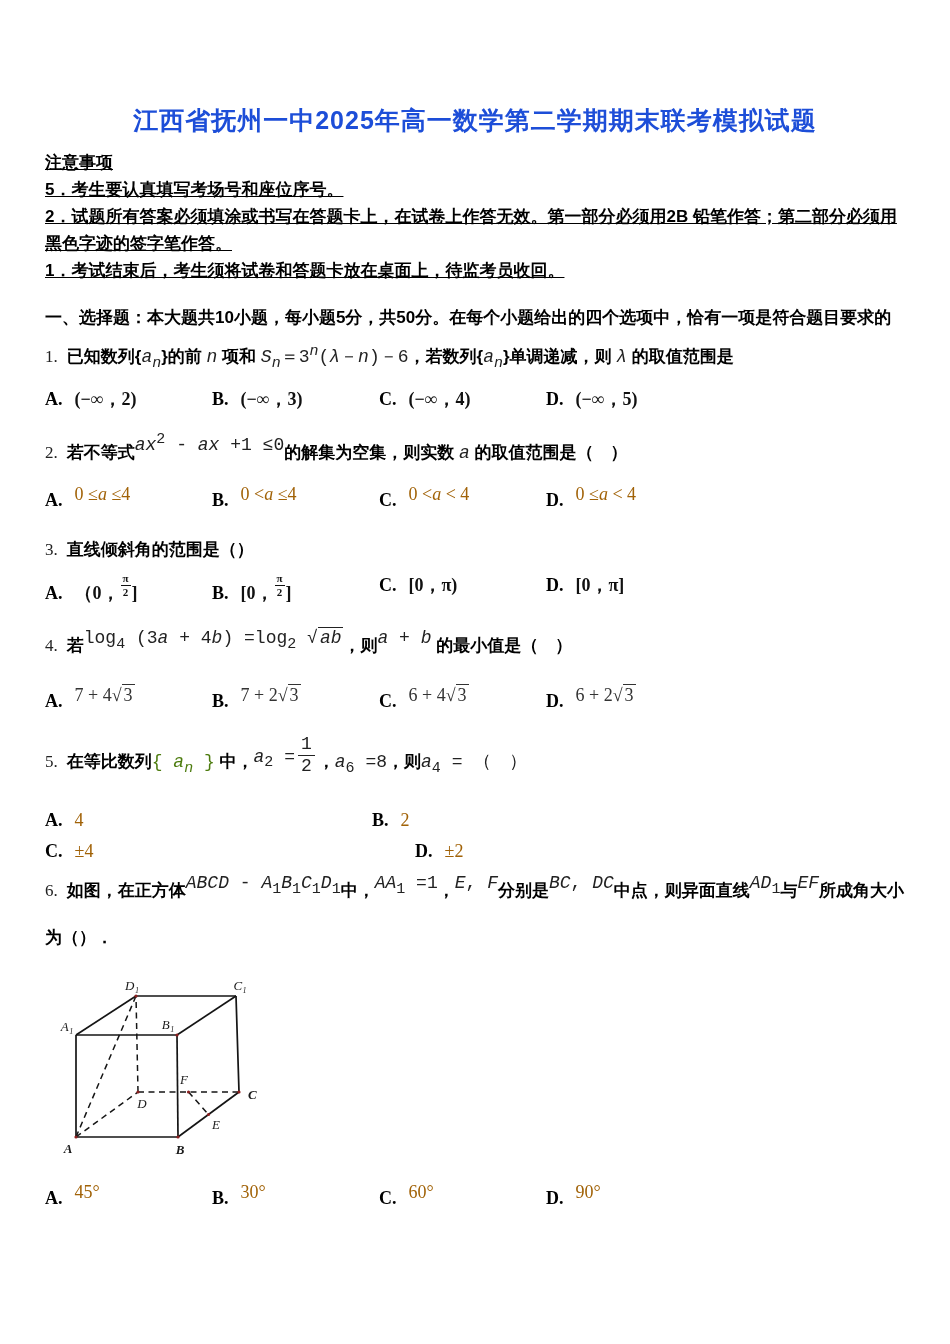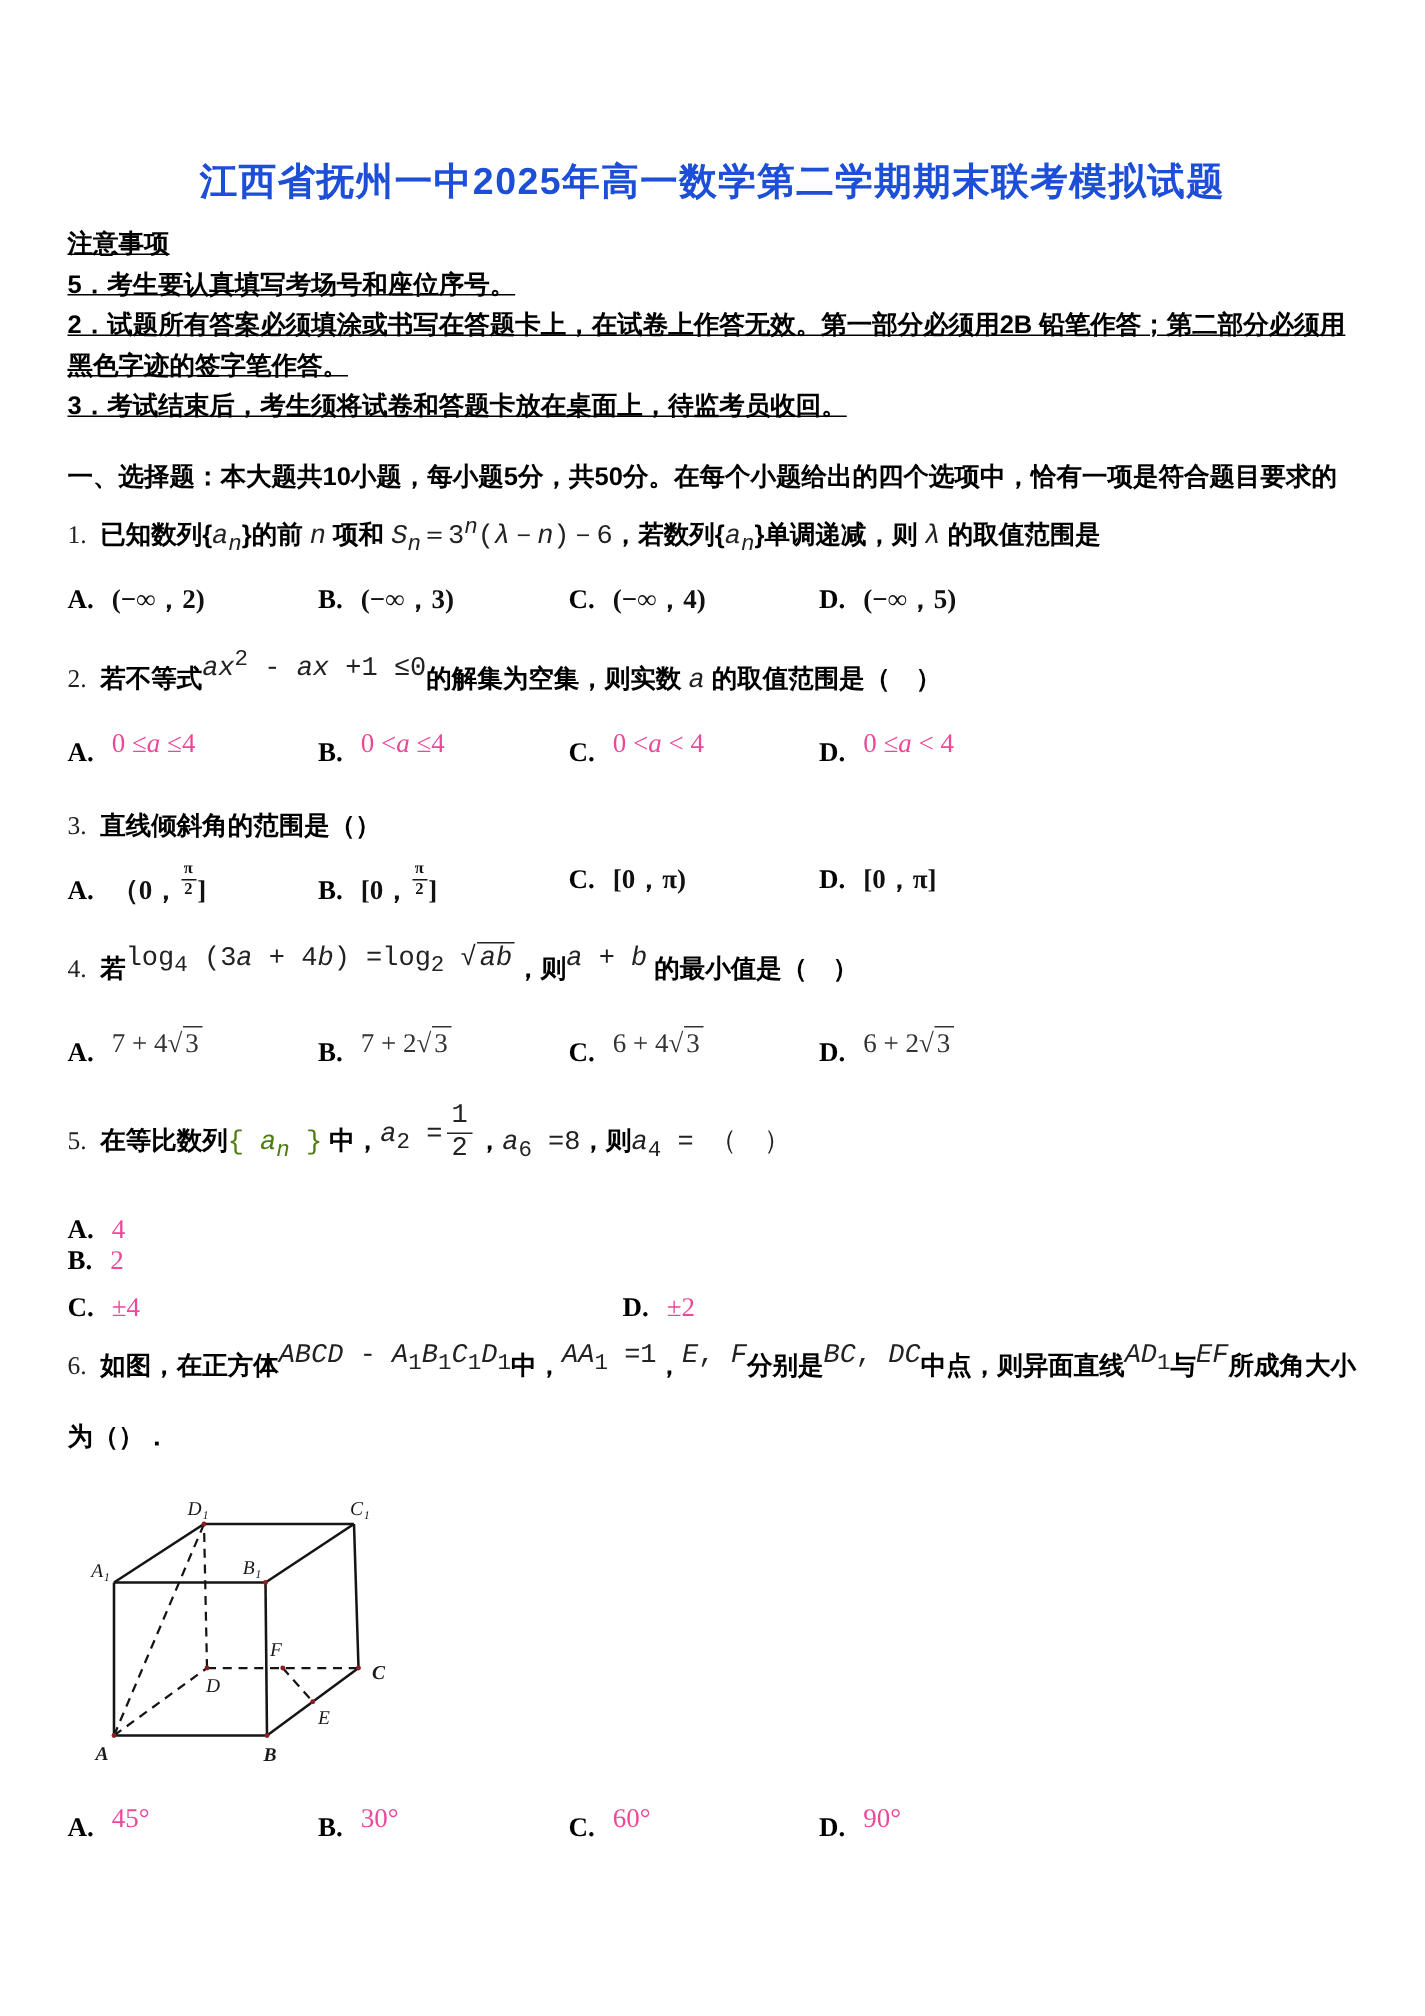--- a/index.html
+++ b/index.html
@@ -37,21 +37,21 @@
 
   .opts{display:flex;margin-top:8px;font-size:17px;align-items:flex-start;}
   .c4 .opt{width:167px;flex:0 0 auto;}
   .c4 .opt:last-child{width:auto;}
   .c2 .opt{width:327px;flex:0 0 auto;}
   .c2 .opt:last-child{width:auto;}
   .opt{white-space:nowrap;}
   .olabel{font-family:"Liberation Serif","DejaVu Serif",serif;font-weight:700;color:#000;margin-right:12px;font-size:18px;}
   .oval{font-family:"Liberation Serif","DejaVu Serif",serif;font-size:18px;color:#222;}
   .vals-bold .oval{font-weight:700;color:#111;}
-  .vals-gray .oval{color:#ec4899;}
+  .vals-gray .oval{color:#a16207;}
   .vals-dark .oval{color:#333;}
   .vals-raised .oval{position:relative;top:-6px;display:inline-block;}
   .row2{margin-top:10px;gap:43px;}
 
   .figure{margin:16px 0 0 14px;}
   .figure svg{display:block;}
   .vlabel{font-family:"Liberation Serif","DejaVu Serif",serif;font-style:italic;font-size:13px;fill:#1a1a1a;}
   .vlabel.bold{font-weight:700;}
 
   .q6opts{margin-top:24px;}
@@ -60,21 +60,21 @@
 <body>
 
 <div class="page">
 
   <h1 class="title">江西省抚州一中2025年高一数学第二学期期末联考模拟试题</h1>
 
   <div class="notice">
     <div class="notice-header">注意事项</div>
     <div class="note">5．考生要认真填写考场号和座位序号。</div>
     <div class="note">2．试题所有答案必须填涂或书写在答题卡上，在试卷上作答无效。第一部分必须用2B 铅笔作答；第二部分必须用黑色字迹的签字笔作答。</div>
-    <div class="note">3．考试结束后，考生须将试卷和答题卡放在桌面上，待监考员收回。</div>
+    <div class="note">1．考试结束后，考生须将试卷和答题卡放在桌面上，待监考员收回。</div>
   </div>
 
   <div class="section-heading">一、选择题：本大题共10小题，每小题5分，共50分。在每个小题给出的四个选项中，恰有一项是符合题目要求的</div>
 
   <div class="q" style="margin-top:6px;">
     <div class="qline">
       <span class="qnum">1.</span><span>已知数列{<span class="m"><i>a</i><sub><i>n</i></sub></span>}的前 <span class="m"><i>n</i></span> 项和 <span class="m"><i>S</i><sub><i>n</i></sub>＝3<sup><i>n</i></sup>(<i>λ</i>－<i>n</i>)－6</span>，若数列{<span class="m"><i>a</i><sub><i>n</i></sub></span>}单调递减，则 <span class="m"><i>λ</i></span> 的取值范围是</span>
     </div>
     <div class="opts c4 vals-bold">
       <span class="opt"><span class="olabel">A.</span><span class="oval">(−∞，2)</span></span>
@@ -117,21 +117,21 @@
       <span class="opt"><span class="olabel">B.</span><span class="oval">7 + 2<span class="sqrt">√<span class="rt">3</span></span></span></span>
       <span class="opt"><span class="olabel">C.</span><span class="oval">6 + 4<span class="sqrt">√<span class="rt">3</span></span></span></span>
       <span class="opt"><span class="olabel">D.</span><span class="oval">6 + 2<span class="sqrt">√<span class="rt">3</span></span></span></span>
     </div>
   </div>
 
   <div class="q" style="margin-top:28px;">
     <div class="qline">
       <span class="qnum">5.</span><span>在等比数列<span class="m light">{ <i>a</i><sub><i>n</i></sub> }</span> 中，<span class="m raised2"><i>a</i><sub>2</sub> =<span class="frac"><span class="fn">1</span><span class="fd">2</span></span></span>，<span class="m"><i>a</i><sub>6</sub> =8</span>，则<span class="m"><i>a</i><sub>4</sub> = （　）</span></span>
     </div>
-    <div class="opts c2 vals-gray" style="margin-top:26px;flex-direction:column;">
+    <div class="opts c2 vals-gray" style="margin-top:26px;">
       <span class="opt"><span class="olabel">A.</span><span class="oval">4</span></span>
       <span class="opt"><span class="olabel">B.</span><span class="oval">2</span></span>
     </div>
     <div class="opts c2 vals-gray row2">
       <span class="opt"><span class="olabel">C.</span><span class="oval">±4</span></span>
       <span class="opt"><span class="olabel">D.</span><span class="oval">±2</span></span>
     </div>
   </div>
 
   <div class="q" style="margin-top:14px;">

